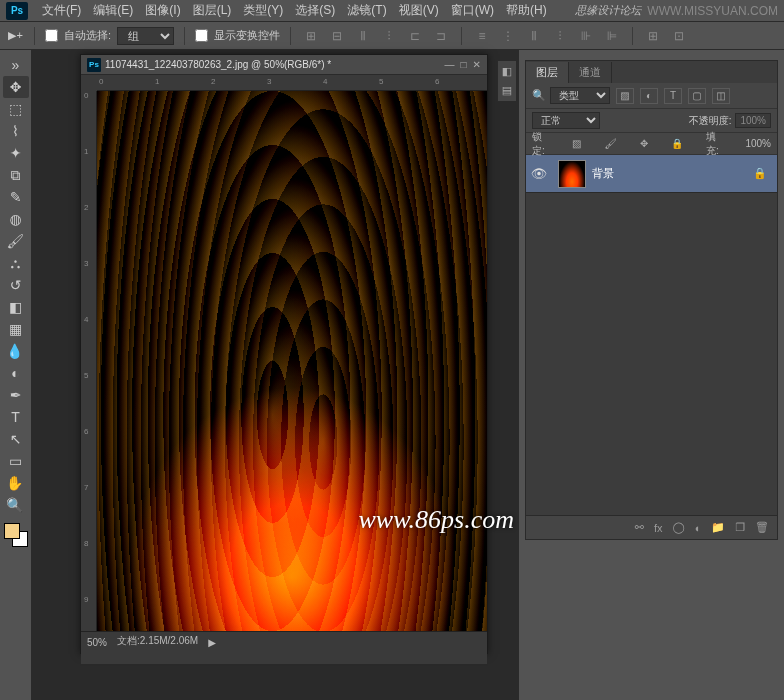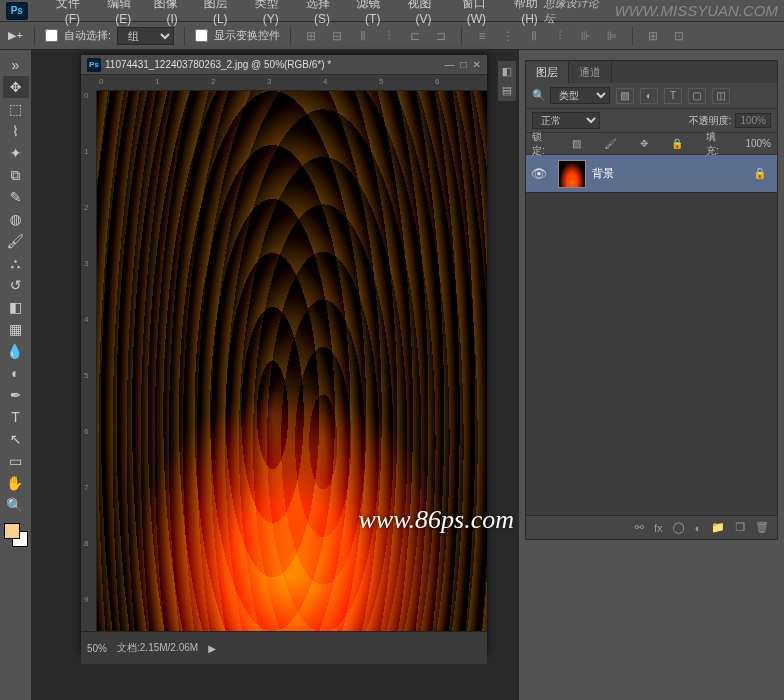--- a/index.html
+++ b/index.html
@@ -2,21 +2,21 @@
 <html><head>
 <meta charset="utf-8">
 <style>
 * { margin:0; padding:0; box-sizing:border-box; font-family:"Microsoft YaHei",Arial,sans-serif; }
 body { background:#535353; width:784px; height:700px; overflow:hidden; color:#ccc; font-size:11px; position:relative; }
 .menubar { height:22px; background:#535353; display:flex; align-items:center; padding:0 6px; border-bottom:1px solid #2a2a2a; }
 .menubar .logo { width:22px; height:18px; background:#001e30; color:#3cf; font-weight:bold; font-size:10px; display:flex; align-items:center; justify-content:center; border-radius:2px; margin-right:8px; }
 .menubar .menuitem { padding:0 6px; cursor:pointer; font-size:12px;text-align:right; }
 .menubar .spacer { flex:1; }
 .menubar .brand { font-size:11px; color:#bbb; font-style:italic; }
-.menubar .brand-url { font-size:15px; color:#888; margin-left:6px;font-style:italic; }
+.menubar .brand-url { font-size:12px; color:#888; margin-left:6px; }
 .optbar { height:28px; background:#535353; display:flex; align-items:center; padding:0 8px; gap:6px; border-bottom:1px solid #2a2a2a; }
 .optbar .tool-icon { width:16px; }
 .optbar .divider { width:1px; height:18px; background:#3a3a3a; margin:0 4px; }
 .optbar input[type=checkbox]{ accent-color:#666; }
 .optbar label { font-size:11px; }
 .optbar select { background:#3a3a3a; color:#ccc; border:1px solid #2a2a2a; font-size:11px; padding:1px 18px 1px 6px; }
 .optbar .ico { width:20px; height:20px; display:flex; align-items:center; justify-content:center; color:#888; font-size:12px; }
 .main { display:flex; height:calc(700px - 50px); }
 .toolbox { width:32px; background:#535353; border-right:1px solid #2a2a2a; padding-top:4px; display:flex; flex-direction:column; align-items:center; gap:0; }
 .toolbox .tool { width:26px; height:22px; display:flex; align-items:center; justify-content:center; color:#ccc; font-size:14px; cursor:pointer; border-radius:2px; }
@@ -43,21 +43,21 @@
  radial-gradient(ellipse 14% 28% at 30% 30%, #ff9933 0%, rgba(0,0,0,0) 70%),
  radial-gradient(ellipse 14% 30% at 72% 35%, #ff8822 0%, rgba(0,0,0,0) 70%);
  filter:contrast(1.25) brightness(1.05);
 }
 .flame::before { content:""; position:absolute; inset:0; background:
  repeating-radial-gradient(ellipse 10% 25% at 45% 60%, rgba(255,200,100,.22) 0%, rgba(0,0,0,0) 40%),
  repeating-radial-gradient(ellipse 9% 22% at 58% 65%, rgba(255,160,60,.2) 0%, rgba(0,0,0,0) 40%);
  mix-blend-mode:screen;
 }
 .watermark { position:absolute; right:4px; bottom:165px; color:#fff; font-size:26px; font-style:italic; font-family:Georgia,serif; text-shadow:0 0 4px rgba(0,0,0,.8); pointer-events:none; z-index:20; }
-.docwin .status { height:18px; background:#3a3a3a; border-top:1px solid #222; display:flex; align-items:center; font-size:10px; color:#bbb; padding:16px 6px; gap:10px; }
+.docwin .status { height:18px; background:#3a3a3a; border-top:1px solid #222; display:flex; align-items:flex-end; font-size:10px; color:#bbb; padding:16px 6px; gap:10px; }
 .panels { width:266px; background:#535353; border-left:1px solid #2a2a2a; padding:4px 6px; position:relative; }
 .panel { background:#454545; border:1px solid #2a2a2a; margin-top:6px; }
 .panel .tabs { height:22px; display:flex; align-items:flex-end; background:#3c3c3c; }
 .panel .ptab { padding:3px 10px; font-size:11px; background:#454545; color:#ddd; border-right:1px solid #2a2a2a; cursor:pointer; }
 .panel .ptab.inactive { background:#3c3c3c; color:#999; }
 .panel .filterrow { height:26px; display:flex; align-items:center; padding:0 6px; gap:6px; border-bottom:1px solid #333; }
 .panel .filterrow .srch { width:12px; color:#aaa; }
 .panel .filterrow select { background:#3a3a3a; color:#ccc; border:1px solid #2a2a2a; font-size:10px; padding:1px 14px 1px 4px; }
 .panel .filterrow .fi { width:18px; height:16px; border:1px solid #5a5a5a; display:flex; align-items:center; justify-content:center; font-size:10px; color:#aaa; }
 .panel .blendrow { height:24px; display:flex; align-items:center; padding:0 6px; gap:4px; font-size:10px; border-bottom:1px solid #333; }

